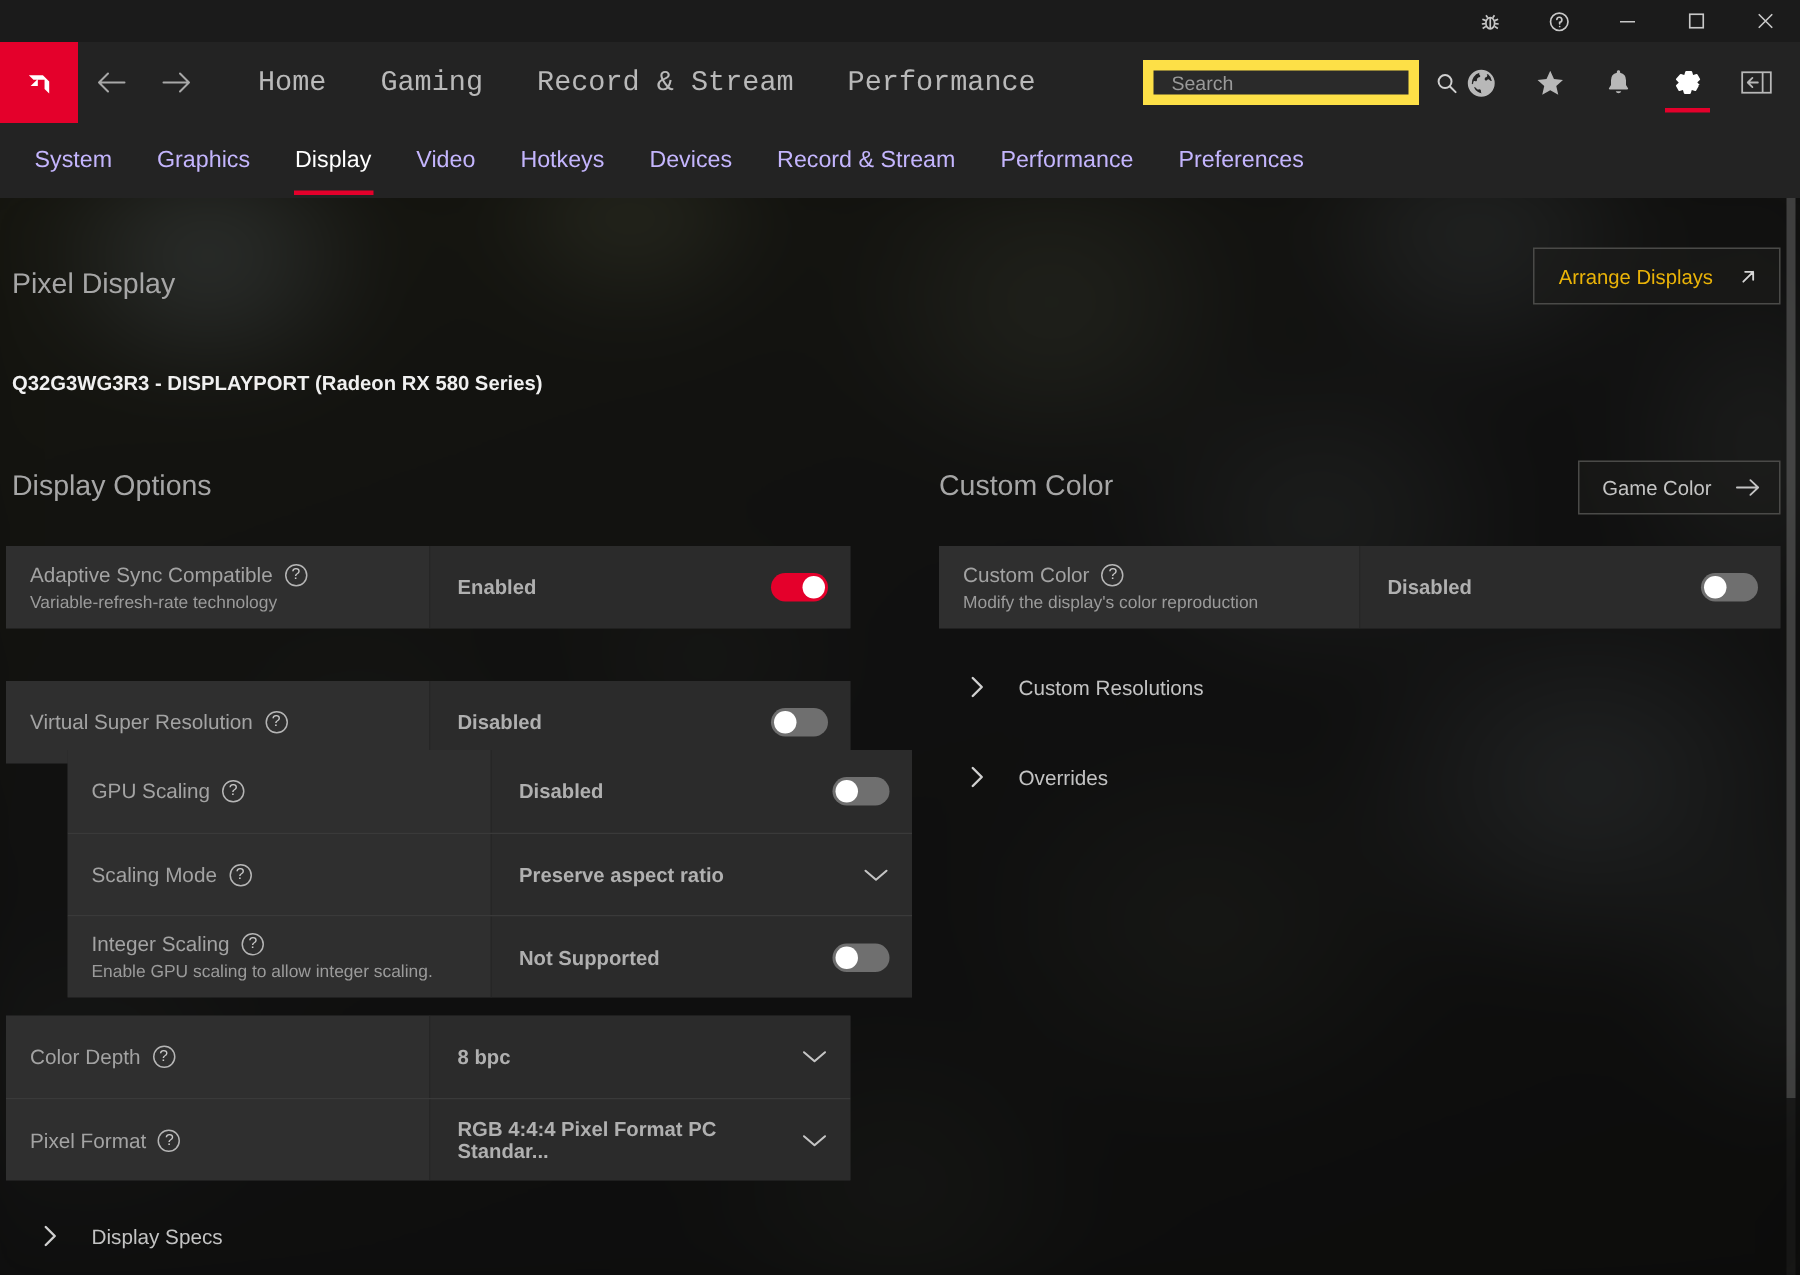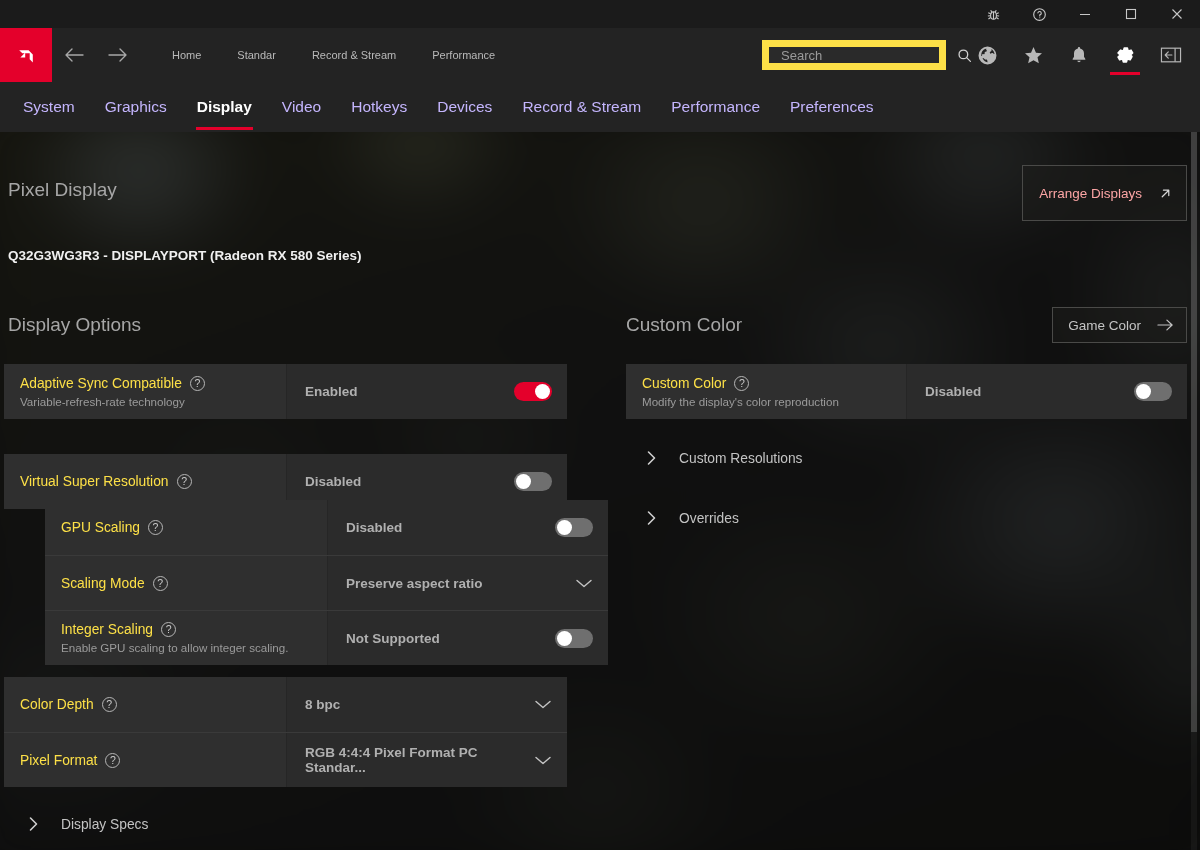--- a/index.html
+++ b/index.html
@@ -38,22 +38,22 @@
     width: 52px; height: 54px; background: #e4002b;
     display: flex; align-items: center; justify-content: center;
     flex: 0 0 52px;
   }
   .nav-arrow {
     width: 44px; height: 54px; display: flex; align-items: center; justify-content: center;
     color: #a8a8a8;
   }
   .nav-links { display: flex; align-items: center; height: 54px; margin-left: 14px; }
   .nav-link {
-    color: #b9b9b9; font-size: 11px; padding: 0 18px; height: 54px;
-    display: flex; align-items: center; white-space: nowrap;
+    color: #b9b9b9; font-size: 19px; padding: 0 18px; height: 54px;
+    display: flex; align-items: center; white-space: nowrap; font-family: Liberation Mono, monospace;
   }
   .nav-right { margin-left: auto; display: flex; align-items: center; height: 54px; padding-right: 6px; }
 
   .search-box {
     width: 184px; height: 30px; border: 7px solid #fde047; background: #2a2a2a;
     display: flex; align-items: center; padding: 0 8px 0 12px; margin-right: 18px;
   }
   .search-input {
     flex: 1; background: transparent; border: none; outline: none;
     color: #cfcfcf; font-size: 13px; font-family: "Liberation Sans", sans-serif;
@@ -74,21 +74,21 @@
   
   .subnav {
     position: absolute; top: 82px; left: 0; width: 1200px; height: 50px;
     background: #232323; display: flex; align-items: center; padding-left: 8px;
     z-index: 39;
   }
   .subnav-item {
     position: relative; height: 50px; display: flex; align-items: center;
     padding: 0 15px; color: #c4b5fd; font-size: 15.5px; white-space: nowrap;
   }
-  .subnav-item.active { color: #ffffff; font-weight: bold; }
+  .subnav-item.active { color: #ffffff; font-weight: normal; }
   .subnav-item.active::after {
     content: ""; position: absolute; bottom: 2px; left: 14px; right: 14px;
     height: 3px; background: #e4002b;
   }
 
   
   .content {
     position: absolute; top: 132px; left: 0; width: 1200px; height: 718px;
     overflow: hidden;
     background-color: #121210;
@@ -121,24 +121,24 @@
   
   .global-title {
     position: absolute; left: 8px; top: 47px;
     color: #a6a6a6; font-size: 19px;
   }
   .top-buttons {
     position: absolute; right: 13px; top: 33px;
     display: flex; gap: 14px;
   }
   .ghost-btn {
-    min-width: 157px; height: 56px;
+    min-width: 157px; height: 38px;
     border: 1px solid #4a4a48; background: rgba(30,30,28,0.55);
     display: flex; align-items: center; justify-content: space-between;
-    padding: 0 13px 0 16px; color: #fca5a5; font-size: 13.5px;
+    padding: 0 13px 0 16px; color: #eab308; font-size: 13.5px;
   }
   .ghost-btn .arw { color: #d6d6d6; margin-left: 16px; display: flex; }
 
   .display-name {
     position: absolute; left: 8px; top: 116px;
     color: #f0f0f0; font-size: 13.5px; font-weight: bold;
   }
 
   .col-title {
     position: absolute; color: #a6a6a6; font-size: 19px;
@@ -174,21 +174,21 @@
     padding: 0 16px; border-right: 1px solid #262626;
   }
   .card.right .row .label-cell { flex: 0 0 281px; }
   .row .value-cell {
     flex: 1; background: #2b2b2b;
     display: flex; align-items: center; justify-content: space-between;
     padding: 0 15px 0 18px;
   }
 
   .label-line { display: flex; align-items: center; gap: 8px; }
-  .label-text { color: #fde047; font-size: 13.8px; }
+  .label-text { color: #a3a3a3; font-size: 13.8px; }
   .label-sub  { color: #9b9b9b; font-size: 11.6px; margin-top: 4px; }
   .value-text { color: #b0b0b0; font-size: 13.5px; font-weight: bold; }
 
   .qmark {
     width: 15px; height: 15px; border-radius: 50%;
     border: 1px solid #b5b5b5; color: #cacaca;
     font-size: 10.5px; line-height: 13px; text-align: center;
     display: inline-block; flex: 0 0 15px;
   }
 
@@ -280,21 +280,21 @@
       </svg>
     </div>
     <div class="nav-arrow">
       <svg width="22" height="18" viewBox="0 0 22 18" fill="none" stroke="currentColor" stroke-width="1.35">
         <path d="M2 9 L19 9 M13 3 L19 9 L13 15" stroke-linecap="round" stroke-linejoin="round"></path>
       </svg>
     </div>
 
     <div class="nav-links">
       <div class="nav-link">Home</div>
-      <div class="nav-link">Standar</div>
+      <div class="nav-link">Gaming</div>
       <div class="nav-link">Record &amp; Stream</div>
       <div class="nav-link">Performance</div>
     </div>
 
     <div class="nav-right">
       <div class="search-box">
         <input class="search-input" type="text" placeholder="Search" style="">
         <span style="display:flex;color:#cfcfcf;">
           <svg width="15" height="15" viewBox="0 0 16 16" fill="none" stroke="currentColor" stroke-width="1.4">
             <circle cx="6.8" cy="6.8" r="4.6"></circle>

